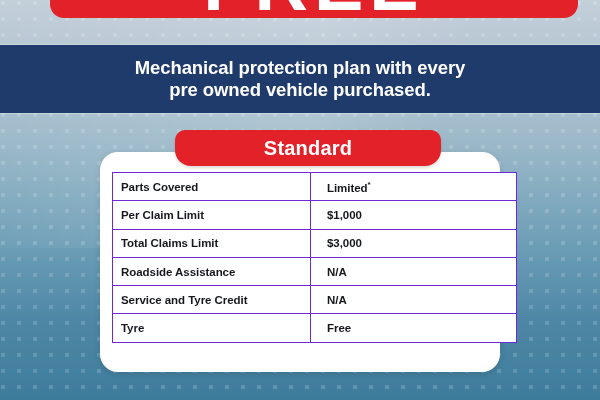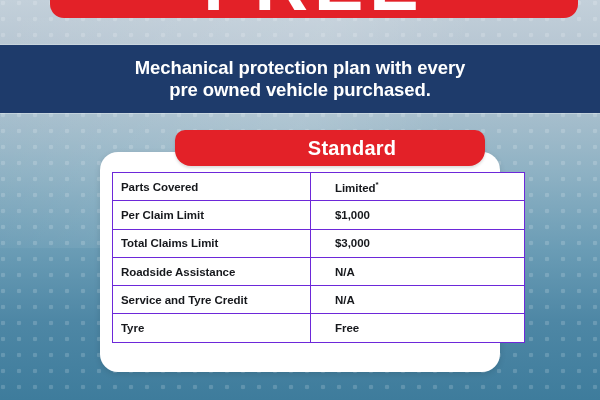--- a/index.html
+++ b/index.html
@@ -121,21 +121,20 @@
     left: 175px;
     top: 130px;
     width: 266px;
     height: 36px;
     background: #e32128;
     border-radius: 10px 10px 16px 16px;
     display: flex;
     align-items: center;
     justify-content: center;
     box-shadow: 0 2px 3px rgba(0,0,0,0.14);
-    padding-left: 44px;
   }
   .pill-text {
     color: #ffffff;
     font-size: 20px;
     font-weight: 700;
     letter-spacing: 0.2px;
   }
 
   
   .spec-table {
@@ -152,21 +151,21 @@
     height: 27.3px;
     padding: 0 0 0 8px;
     font-size: 11.5px;
     font-weight: 700;
     color: #16181c;
     vertical-align: middle;
     letter-spacing: -0.05px;
     white-space: nowrap;
   }
   .spec-table td.label { width: 189px; }
-  .spec-table td.value { width: 189px; padding-left: 24px; }
+  .spec-table td.value { width: 189px; padding-left: 16px; }
   .sup {
     font-size: 8px;
     vertical-align: super;
     font-weight: 700;
   }
 </style>
 </head>
 <body>
 
 <div class="poster">

